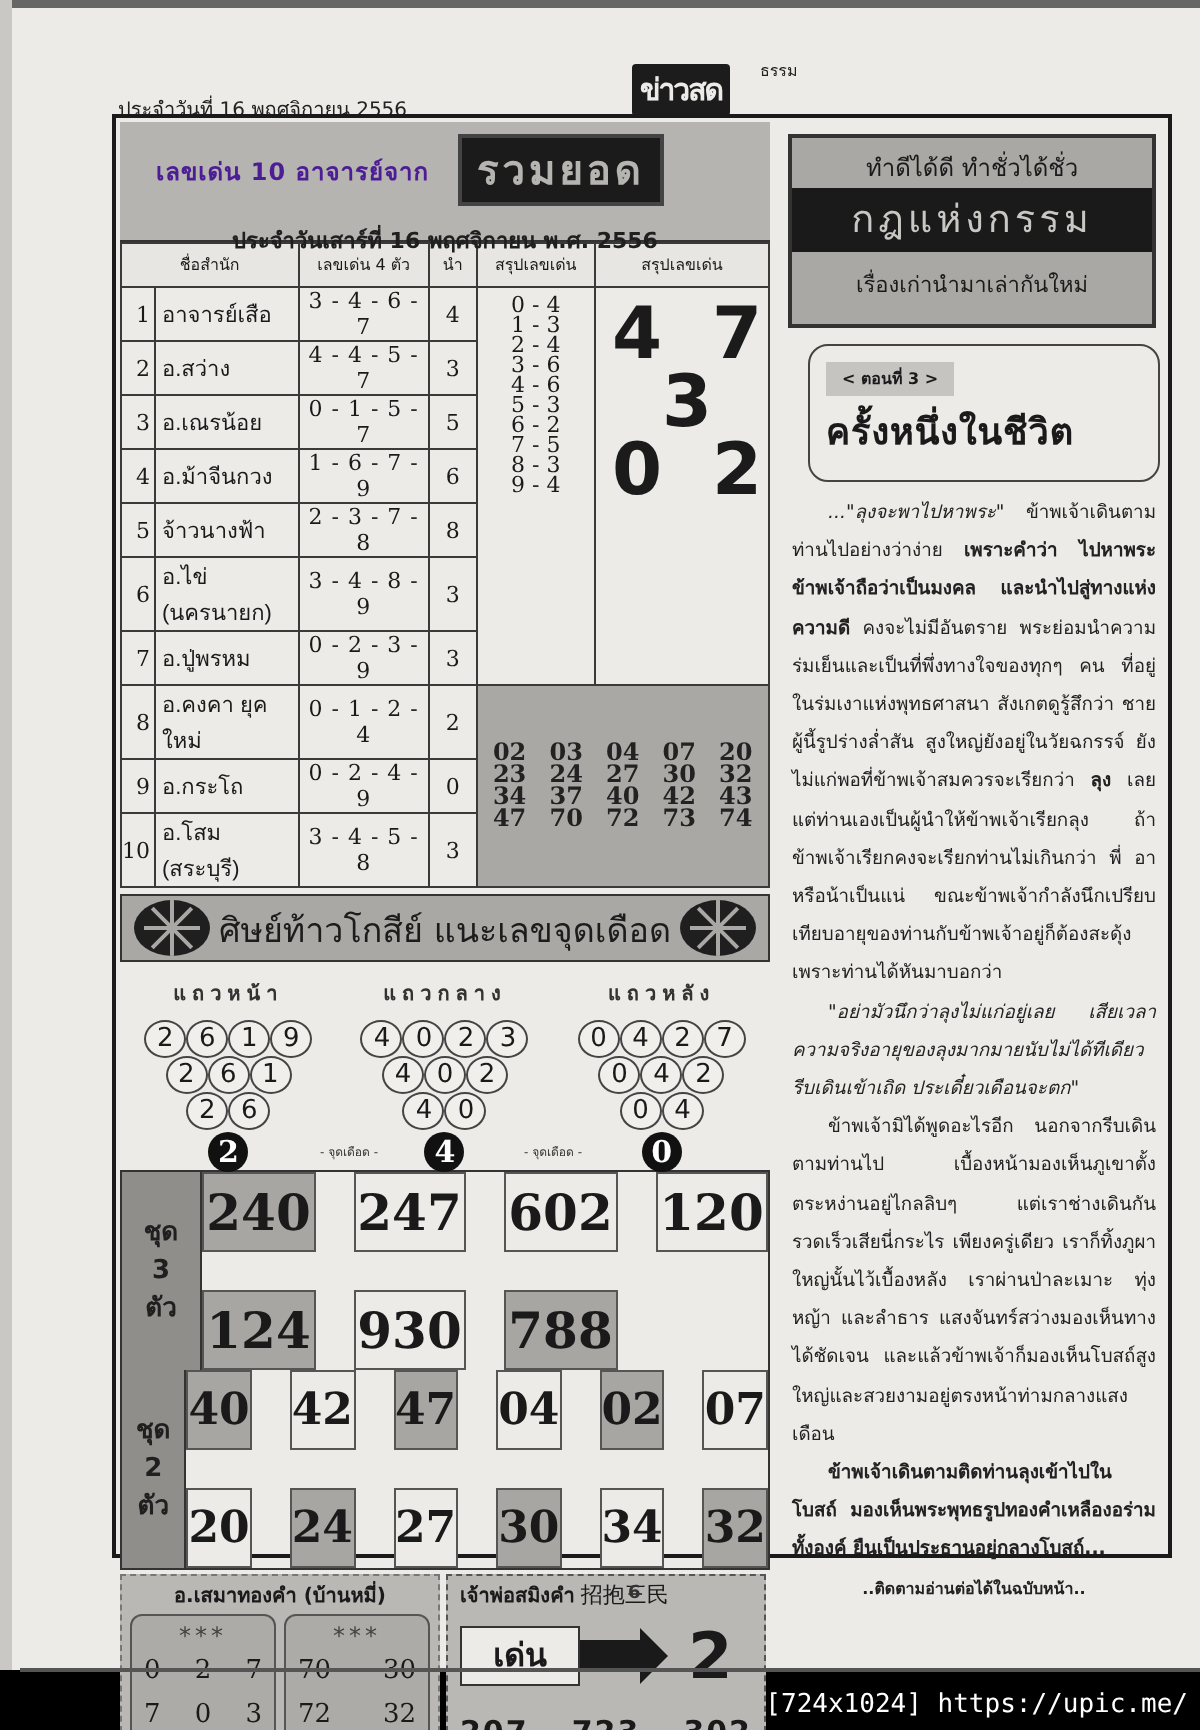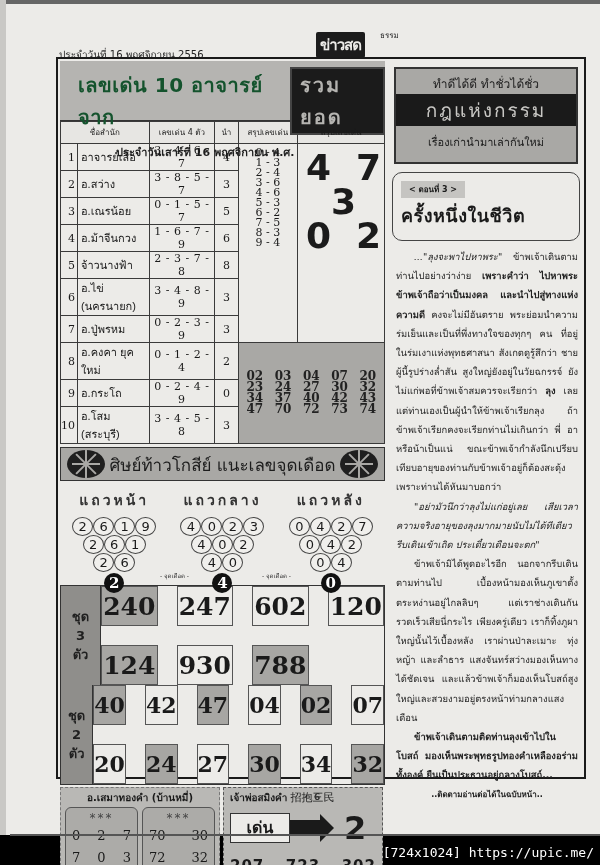--- a/index.html
+++ b/index.html
@@ -32,21 +32,21 @@
     border: 2px solid #1a1a1a; background: #ecebe8;
   }
 
   
   .left { position: absolute; left: 2px; top: 2px; width: 325px; }
 
   .title-band {
     height: 60px; background: #b5b4b1; border-bottom: 1px solid #333;
   }
   .title-row { display:flex; align-items:center; padding: 6px 0 0 18px; gap: 14px; }
-  .title-text { font-size: 20px; font-weight: bold; color: #14532d; letter-spacing: 0.5px; }
+  .title-text { font-size: 12px; font-weight: bold; color: #4c1d95; letter-spacing: 0.5px; }
   .title-logo { background: #1b1b1b; color: #b5b4b1; font-size: 20px; font-weight: bold; padding: 0 8px; letter-spacing: 2px; border: 2px solid #444; }
   .subtitle { text-align: center; font-size: 11px; font-weight: bold; margin-top: 8px; color: #1f1f1f; }
 
   table.main { border-collapse: collapse; width: 325px; font-family: "DejaVu Serif", serif; }
   table.main th, table.main td { border: 1px solid #3a3a3a; }
   table.main th { font-size: 8px; font-weight: normal; height: 22px; background: #e7e6e3; font-family: "DejaVu Sans", sans-serif; }
   table.main td { height: 17px; font-size: 11px; }
   td.no { width: 14px; text-align: right; padding-right: 2px; font-size: 10px; }
   td.name { width: 72px; font-size: 8px; font-family: Liberation Sans, sans-serif; padding-left: 3px; }
   td.nums { width: 67px; text-align: center; letter-spacing: 0.5px; }
@@ -69,21 +69,21 @@
   .burst::before, .burst::after {
     content: ""; position: absolute; left: 50%; top: 0; width: 2px; height: 100%; background: #a9a8a5; transform: translateX(-50%);
   }
   .burst::after { transform: translateX(-50%) rotate(90deg); }
   .burst .x1, .burst .x2 { position: absolute; left: 50%; top: 0; width: 2px; height: 100%; background:#a9a8a5; }
   .burst .x1 { transform: translateX(-50%) rotate(45deg); }
   .burst .x2 { transform: translateX(-50%) rotate(-45deg); }
 
   .rows-section { height: 100px; display: flex; justify-content: space-around; padding-top: 8px; position: relative; }
   .tri { width: 90px; text-align: center; }
-  .tri-label { font-size: 14px; font-weight: bold; letter-spacing: 3px; margin-bottom: 6px; color:#333;}
+  .tri-label { font-size: 10px; font-weight: bold; letter-spacing: 3px; margin-bottom: 6px; color:#333;}
   .ballrow { display:flex; justify-content:center; gap: 0; margin-bottom: -1px; }
   .ball { width: 21px; height: 19px; border: 1px solid #444; border-radius: 50%; font-size: 13px; line-height: 17px; text-align:center; background:#f0efec; }
   .hotball { width: 20px; height: 20px; border-radius:50%; background:#111; color:#fff; font-family:"DejaVu Serif", serif; font-weight:bold; font-size:15px; line-height:20px; margin: 2px auto 0; }
   .hot-label { position: absolute; font-size: 6px; top: 90px; color:#333; }
 
   .setgrid { border: 1px solid #333; margin-top: 4px; }
   .set { display: flex; }
   .set-label { width: 40px; background: #8f8e8b; color: #1f1f1f; font-size: 13px; font-weight: bold; text-align: center; display: flex; flex-direction: column; justify-content: center; line-height: 19px; border-right: 1px solid #333; }
   .set-cells { flex: 1; display: grid; gap: 19px; }
   .s3 { grid-template-columns: repeat(4, 1fr); }
@@ -115,21 +115,21 @@
   .tail-char { font-family:"DejaVu Serif", serif; font-size: 14px; }
   .tail-nums { font-size: 21px; font-weight: bold; display:flex; gap: 18px; }
 
   
   .right { position: absolute; left: 330px; top: 2px; width: 196px; }
   .karma-box { margin: 6px 6px 0 6px; height: 97px; border: 2px solid #333; background: #a9a8a5; }
   .karma-top { font-size: 12px; text-align: center; padding-top: 5px; height: 25px; }
   .karma-mid { background: #1a1a1a; color: #c8c7c4; font-size: 19px; text-align:center; height: 32px; line-height: 32px; letter-spacing: 2px; }
   .karma-bot { font-size: 11px; text-align: center; padding-top: 7px; }
 
-  .chapter-box { margin: 8px 4px 0 4px; height: 69px; border: 1px solid #444; border-radius: 10px; background: #ecebe8; padding: 4px 8px; }
+  .chapter-box { margin: 8px 4px 0 16px; height: 69px; border: 1px solid #444; border-radius: 10px; background: #ecebe8; padding: 4px 8px; }
   .chapter-tag { display:inline-block; background:#c5c4c1; font-size: 8px; padding: 2px 8px; font-weight: bold; }
   .chapter-title { font-size: 18px; font-weight: bold; margin-top: 3px; letter-spacing: 0.5px; }
 
   .story { padding: 6px 6px 0 8px; font-size: 9.4px; line-height: 19.2px; color:#222; text-align: justify; }
   .story p { text-indent: 18px; }
   .story b { font-weight: bold; }
   .story i { font-style: italic; }
   .story .cont { text-align: center; font-size: 8px; font-weight: bold; margin-top: 0; text-indent: 0; }
 
   .page-num { position: absolute; left: 308px; top: 792px; font-size: 9px; font-weight: bold; color:#333; }
@@ -190,21 +190,21 @@
               <span class="bigdig" style="left:8px; top:6px;">4</span>
               <span class="bigdig" style="left:58px; top:6px;">7</span>
               <span class="bigdig" style="left:33px; top:40px;">3</span>
               <span class="bigdig" style="left:8px; top:74px;">0</span>
               <span class="bigdig" style="left:58px; top:74px;">2</span>
             </td>
           </tr>
           <tr>
             <td class="no">2</td>
             <td class="name">อ.สว่าง</td>
-            <td class="nums">3 - 8 - 5 - 7</td>
+            <td class="nums">4 - 4 - 5 - 7</td>
             <td class="lead">3</td>
           </tr>
           <tr>
             <td class="no">3</td>
             <td class="name">อ.เณรน้อย</td>
             <td class="nums">0 - 1 - 5 - 7</td>
             <td class="lead">5</td>
           </tr>
           <tr>
             <td class="no">4</td>

